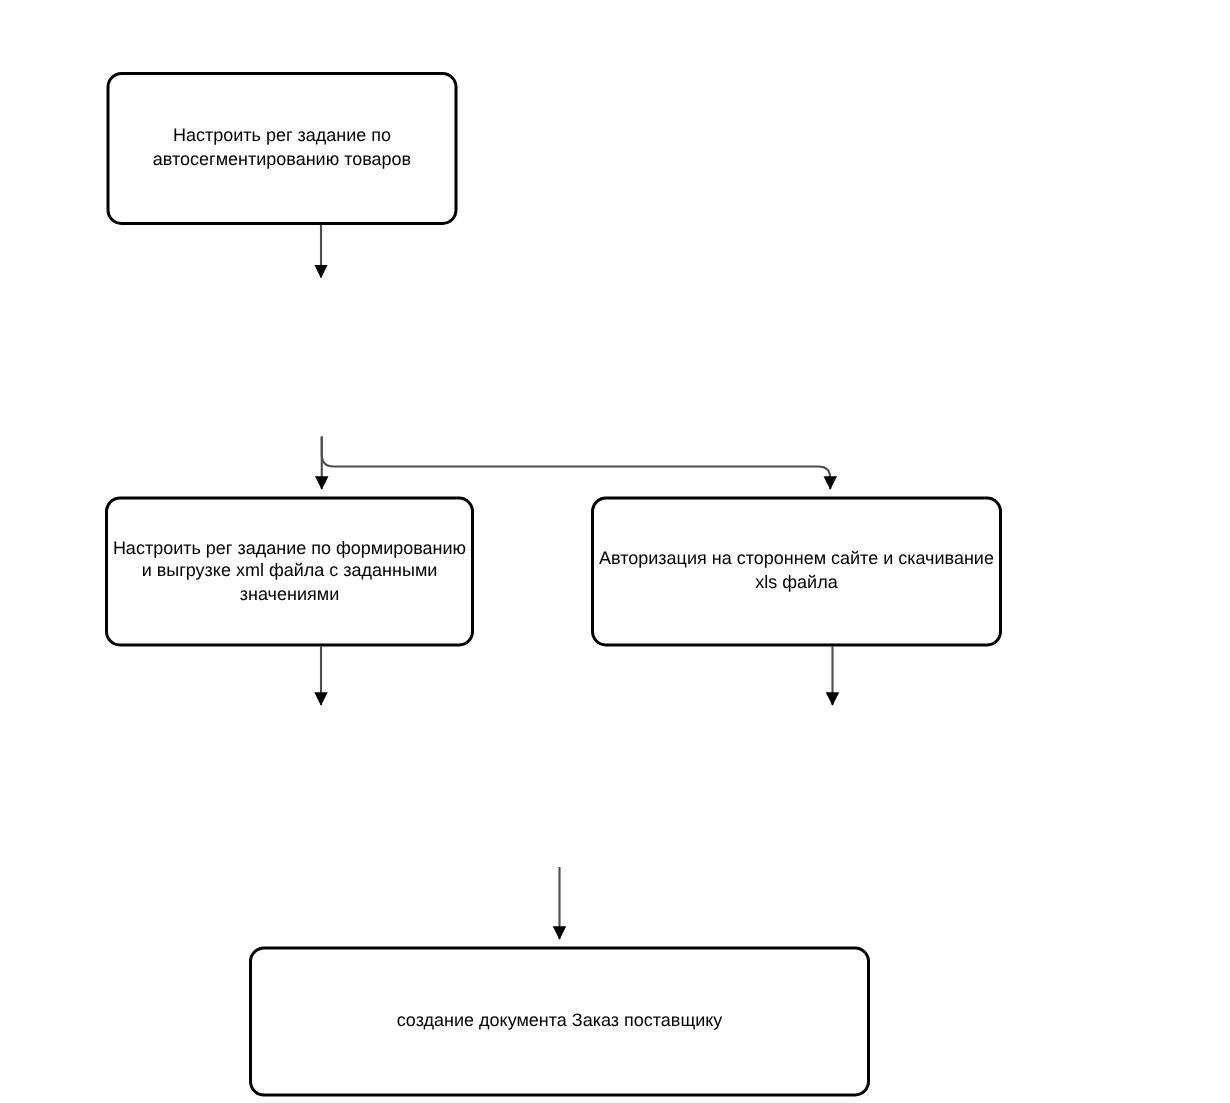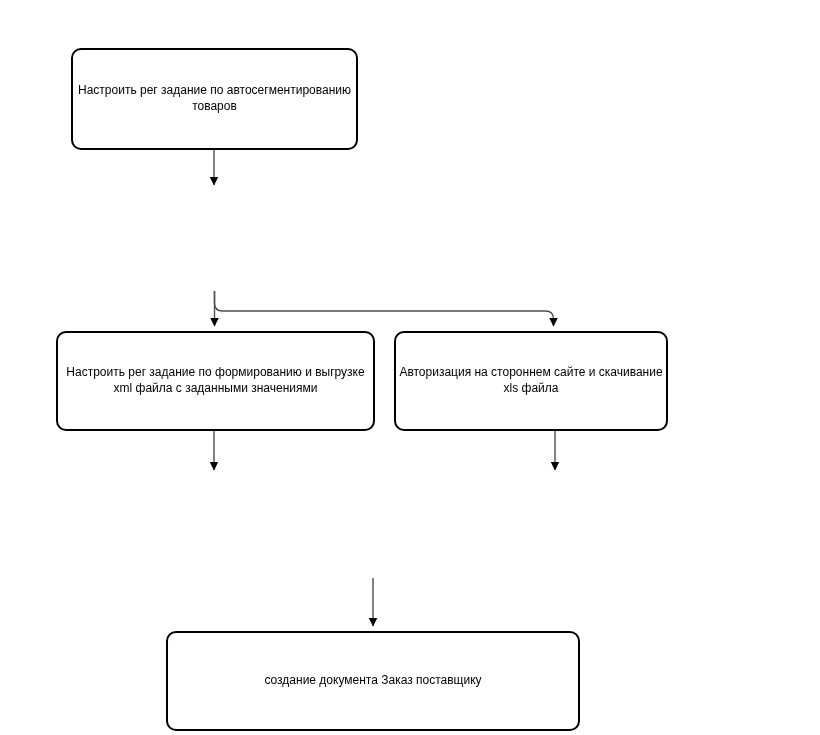--- a/index.html
+++ b/index.html
@@ -36,23 +36,23 @@
     color: #000000;
     font-size: 12px;
     line-height: 1.3;
     padding: 0 3px;
   }
   .node span {
     display: block;
     width: 100%;
   }
   
-  #n1 { left: 71px;  top: 48px;  width: 287px; height: 102px; }
+  #n1 { left: 71px;  top: 48px;  width: 234px; height: 102px; }
   #n2 { left: 71px;  top: 190px; width: 287px; height: 101px; }
-  #n3 { left: 56px;  top: 331px; width: 319px; height: 100px; }
+  #n3 { left: 70px;  top: 331px; width: 246px; height: 100px; }
   #n4 { left: 394px; top: 331px; width: 274px; height: 100px; }
   #n5 { left: 166px; top: 475px; width: 414px; height: 103px; }
   #n6 { left: 166px; top: 631px; width: 414px; height: 100px; }
 
   .edge {
     fill: none;
     stroke: #4d4d4d;
     stroke-width: 1.4;
   }
 </style>

